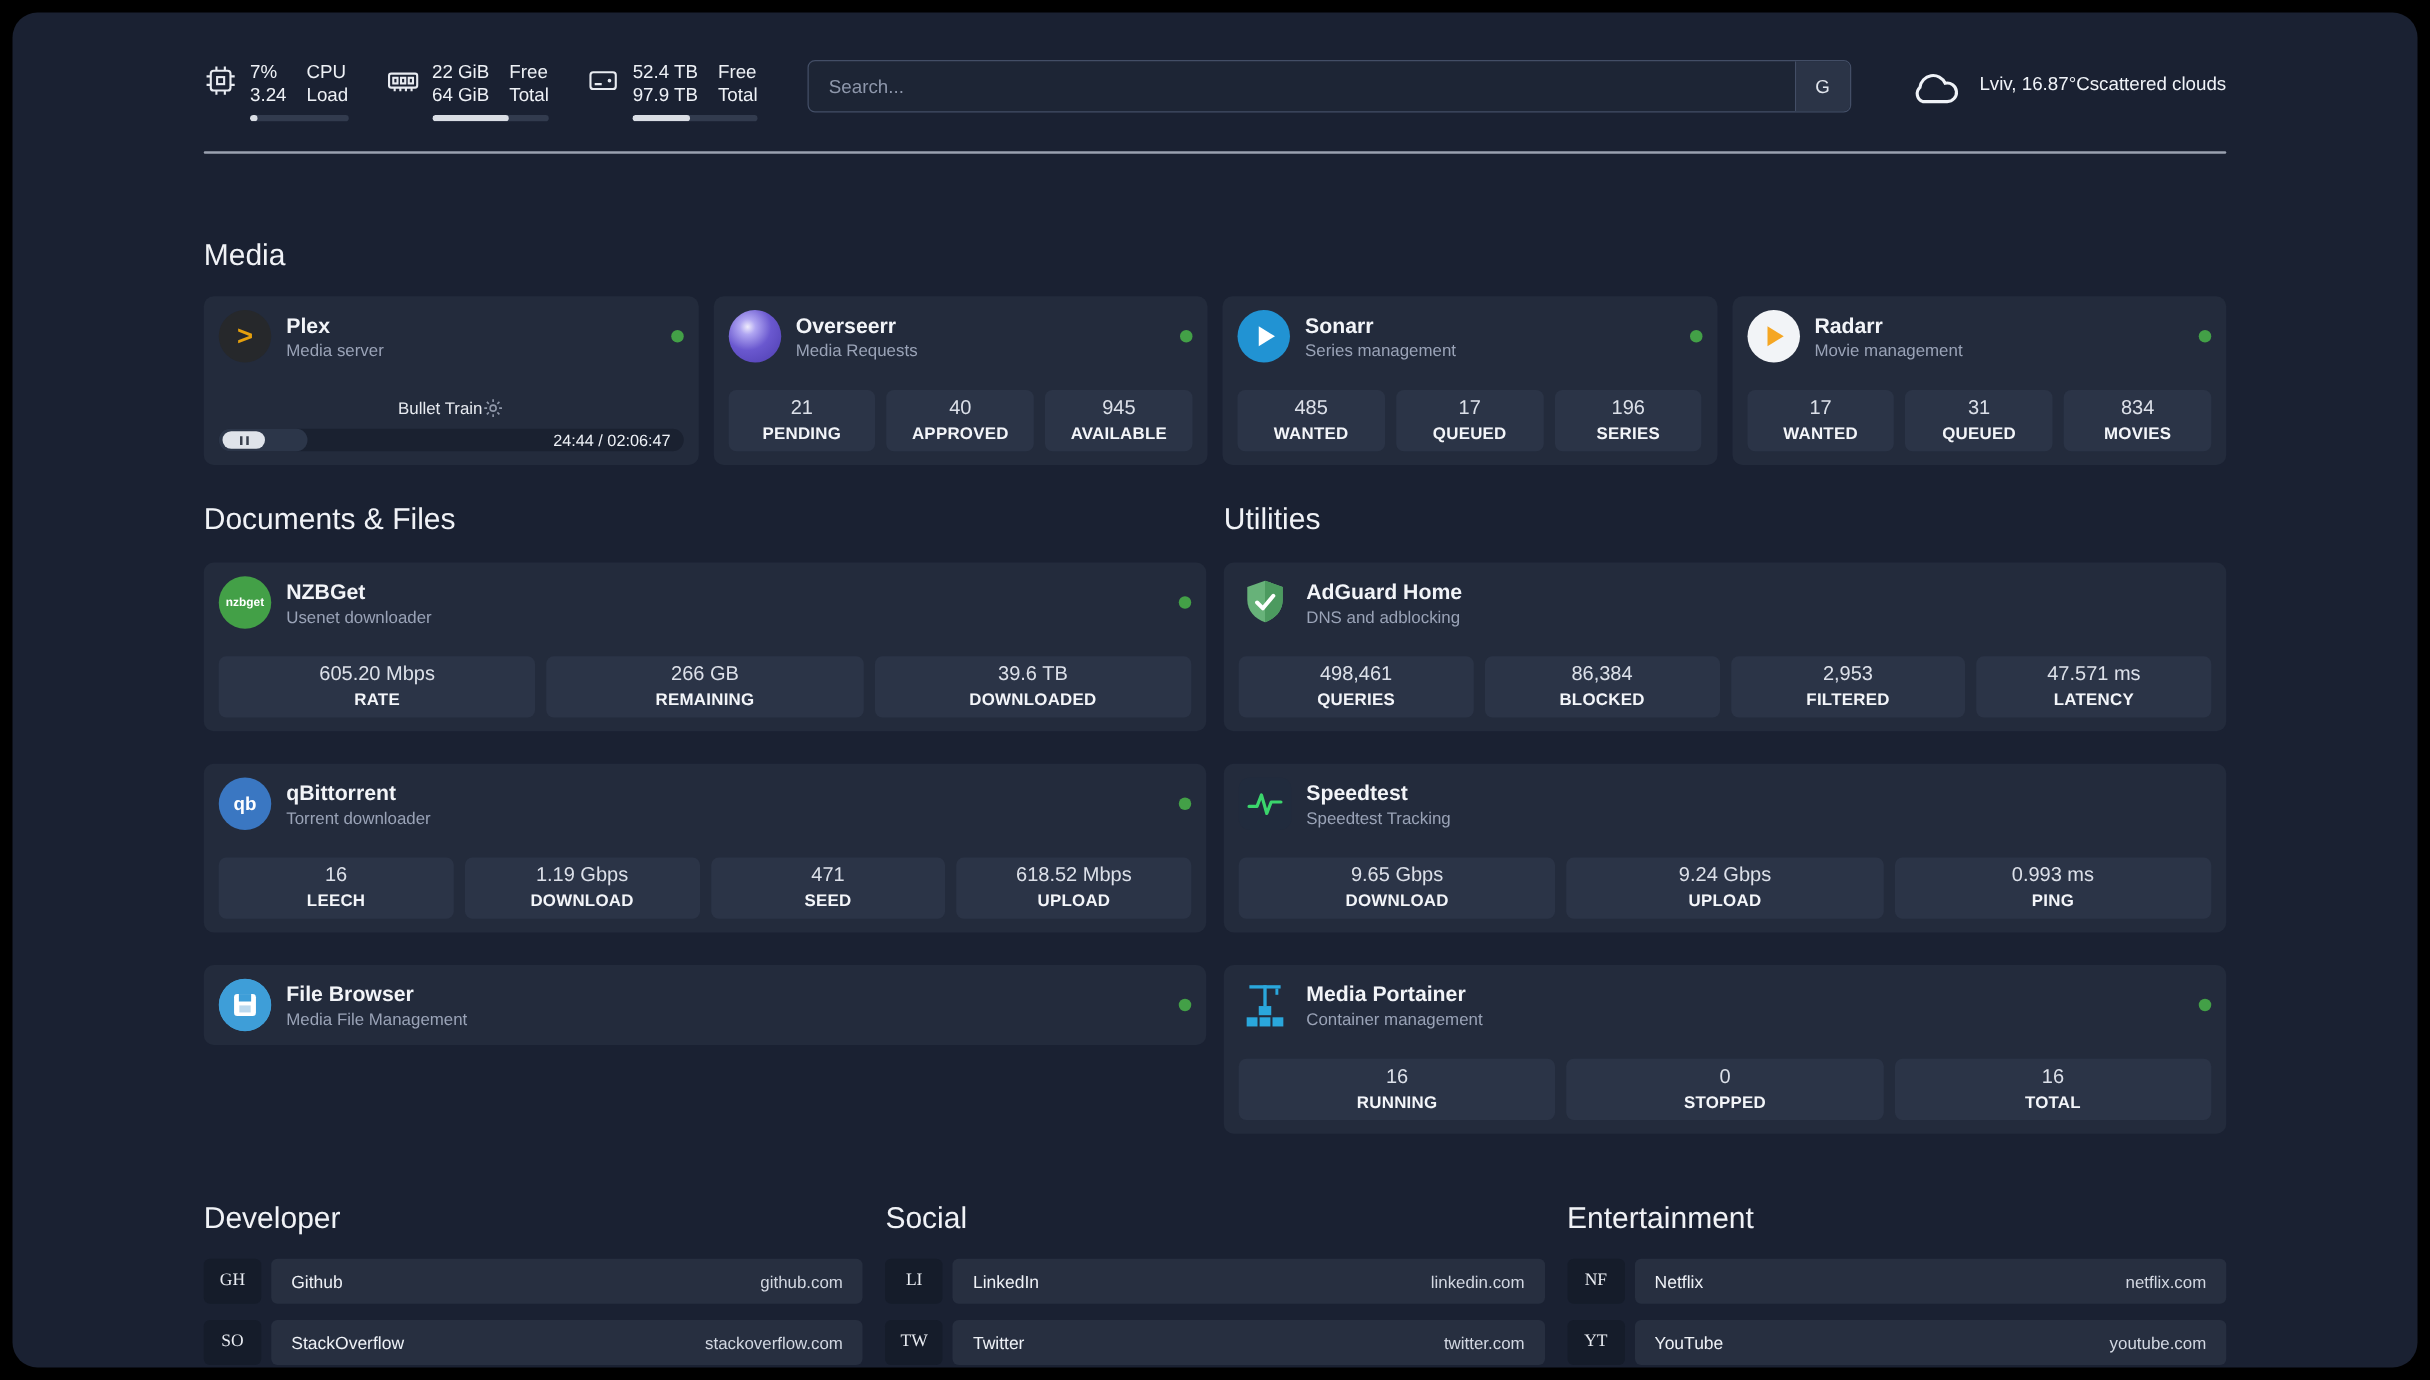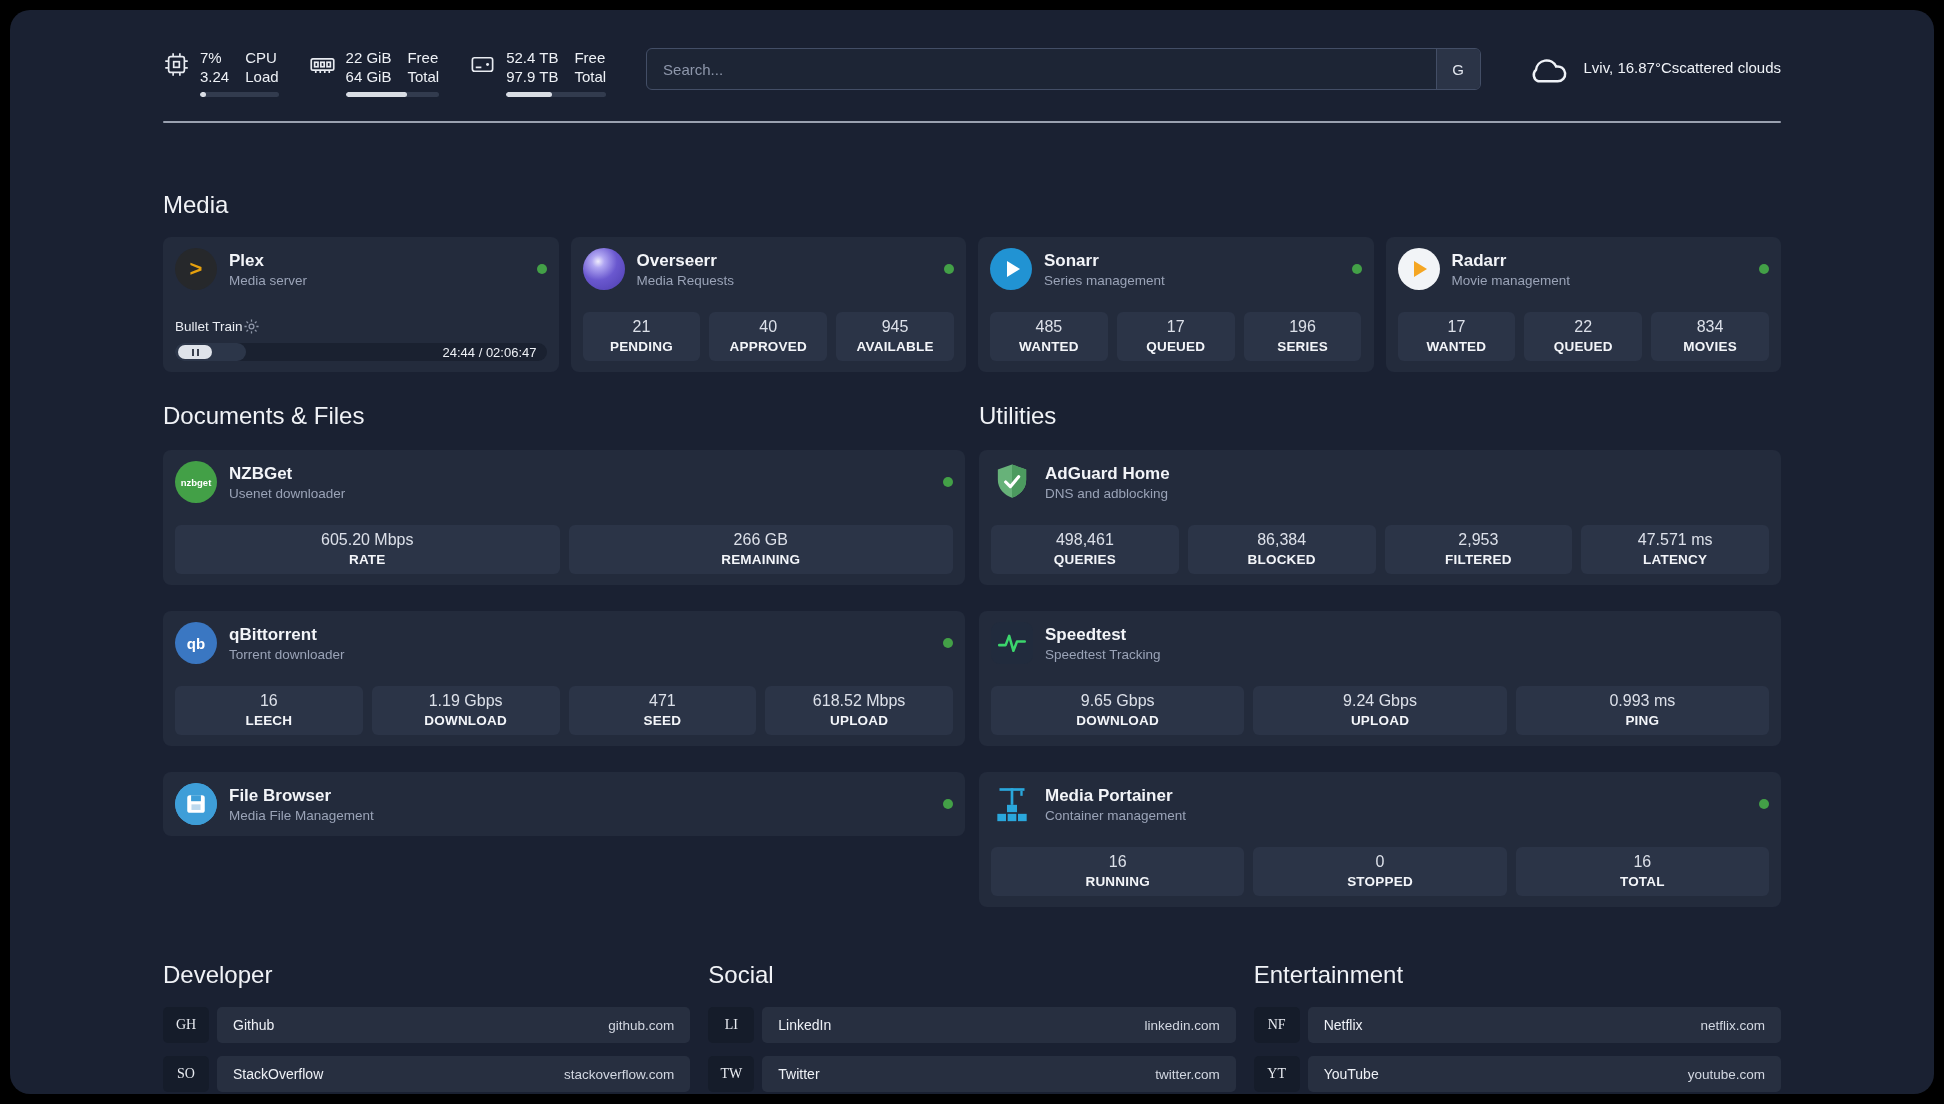--- a/index.html
+++ b/index.html
@@ -50,21 +50,21 @@
   .app-sub { font-size:13.5px; color:#9aa3b7; margin-top:2px; }
   .status-dot { width:10px; height:10px; border-radius:50%; background:#43a047; margin-left:auto; flex:none; }
 
   .stats-row { display:flex; gap:9px; margin-top:auto; padding-top:10px; }
   .stat-tile { flex:1; background:#2b3447; border-radius:6px; padding:6px 8px 7px; text-align:center; min-width:0;margin-top:12px; }
   .stat-value { font-size:16px; color:#dce0e9; white-space:nowrap; overflow:hidden; }
   .stat-label { font-size:13.5px; font-weight:700; color:#f3f5f9; margin-top:3px; letter-spacing:.2px; white-space:nowrap; }
 
   
   .player { margin-top:auto; padding-top:8px; }
-  .player-top { display:flex; align-items:center; justify-content:flex-start; }
+  .player-top { display:flex; align-items:center; justify-content:center; }
   .player-track { font-size:13.5px; color:#e8ebf1; }
   .gear-icon { width:17px; height:17px; opacity:.8; cursor:pointer; }
   .player-bar { margin-top:8px; height:18px; border-radius:9px; background:#1a2130; position:relative; display:flex; align-items:center; }
   .player-fill { position:absolute; left:0; top:0; bottom:0; background:#2c3649; border-radius:9px; }
   .pause-btn { position:relative; z-index:1; width:34px; height:14px; margin-left:3px; background:#dfe3ea;
     border-radius:7px; display:flex; gap:3px; align-items:center; justify-content:center; border:none; cursor:pointer; }
   .pause-bar { width:2px; height:7px; background:#39404e; }
   .player-time { position:absolute; z-index:1; right:10px; top:50%; transform:translateY(-50%); font-size:13px; color:#eef1f6; }
 
   
@@ -290,21 +290,21 @@
           <div class="app-sub">Movie management</div>
         </div>
         <span class="status-dot"></span>
       </div>
       <div class="stats-row">
         <div class="stat-tile">
           <div class="stat-value">17</div>
           <div class="stat-label">WANTED</div>
         </div>
         <div class="stat-tile">
-          <div class="stat-value">22</div>
+          <div class="stat-value">31</div>
           <div class="stat-label">QUEUED</div>
         </div>
         <div class="stat-tile">
           <div class="stat-value">834</div>
           <div class="stat-label">MOVIES</div>
         </div>
       </div>
     </div>
 
   </div>
@@ -324,20 +324,24 @@
           <span class="status-dot"></span>
         </div>
         <div class="stats-row">
           <div class="stat-tile">
             <div class="stat-value">605.20 Mbps</div>
             <div class="stat-label">RATE</div>
           </div>
           <div class="stat-tile">
             <div class="stat-value">266 GB</div>
             <div class="stat-label">REMAINING</div>
+          </div>
+          <div class="stat-tile">
+            <div class="stat-value">39.6 TB</div>
+            <div class="stat-label">DOWNLOADED</div>
           </div>
         </div>
       </div>
 
       <div class="card">
         <div class="card-head">
           <div class="app-icon icon-qbittorrent">qb</div>
           <div class="app-meta">
             <div class="app-name">qBittorrent</div>
             <div class="app-sub">Torrent downloader</div>

